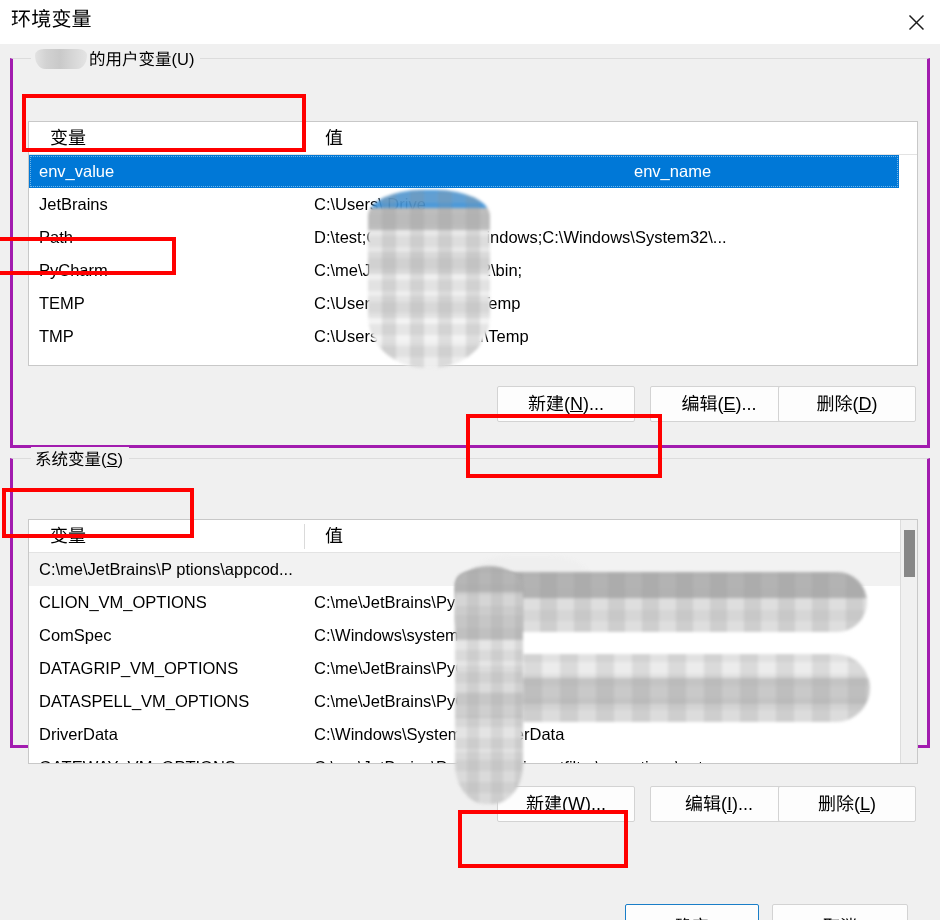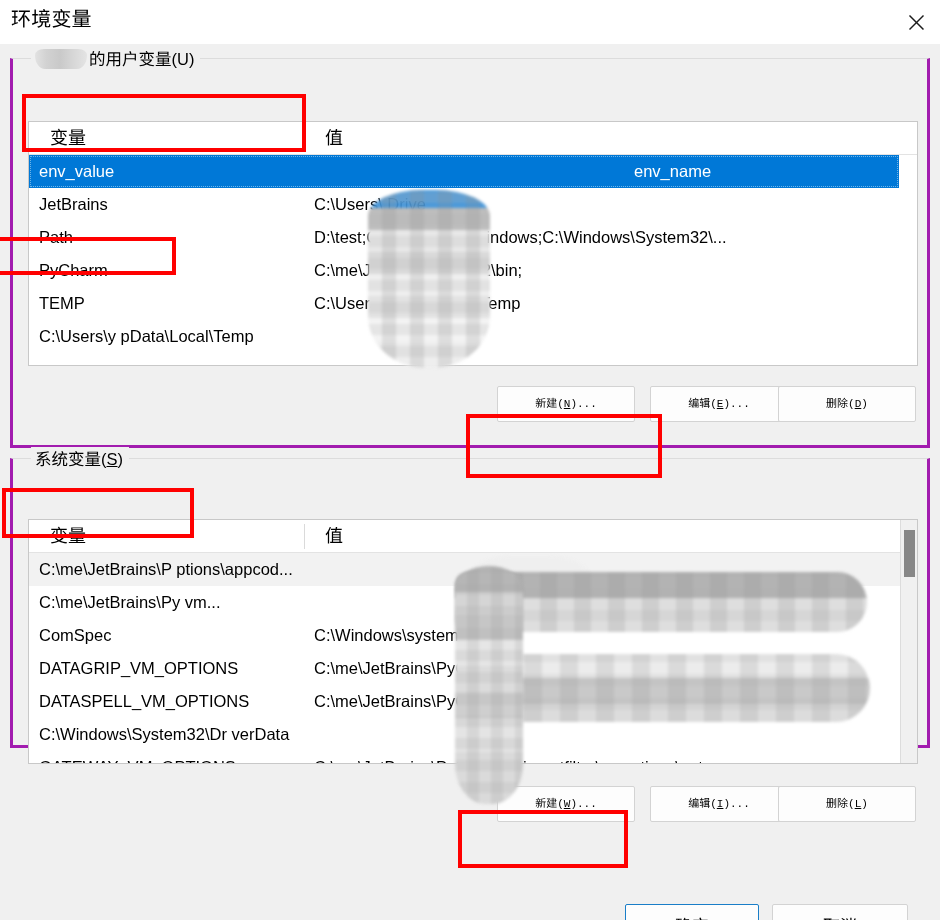--- a/index.html
+++ b/index.html
@@ -159,22 +159,22 @@
     width: 11px; height: 47px;
     background: #878787;
   }
 
   
   .btn {
     position: absolute;
     background: #fdfdfd;
     border: 1px solid #d3d3d3;
     border-radius: 2px;
-    font-family: Liberation Mono, monospace;
-    font-size: 11px;
+    font-family: Liberation Sans, sans-serif;
+    font-size: 18px;
     line-height: 1;
     color: #000;
     display: flex; align-items: center; justify-content: center;
     cursor: default;
     padding: 0;
     white-space: nowrap;
   }
   .btn u { text-decoration: underline; }
 
   
@@ -367,20 +367,21 @@
           </div>
           <div class="row">
             <div class="cell c-name">PyCharm</div>
             <div class="cell c-val">C:\me\Je            harm 2021.3.2\bin;</div>
           </div>
           <div class="row">
             <div class="cell c-name">TEMP</div>
             <div class="cell c-val">C:\Users\           pData\Local\Temp</div>
           </div>
           <div class="row">
+            <div class="cell c-name">TMP</div>
             <div class="cell c-val">C:\Users\y          pData\Local\Temp</div>
           </div>
         </div>
     </div>
 
     <button class="btn" id="btn-user-new">
         <span>新建(</span>
         <u>N</u>
         <span>)...</span>
       </button>
@@ -405,35 +406,37 @@
     <div class="table" id="system-table">
       <div class="thead">
         <div class="th col-name">变量</div>
         <div class="th col-val">值</div>
       </div>
       <div class="tbody" id="system-tbody">
           <div class="row alt">
             <div class="cell c-val">C:\me\JetBrains\P                  ptions\appcod...</div>
           </div>
           <div class="row">
+            <div class="cell c-name">CLION_VM_OPTIONS</div>
             <div class="cell c-val">C:\me\JetBrains\Py                           vm...</div>
           </div>
           <div class="row">
             <div class="cell c-name">ComSpec</div>
             <div class="cell c-val">C:\Windows\system3</div>
           </div>
           <div class="row">
             <div class="cell c-name">DATAGRIP_VM_OPTIONS</div>
             <div class="cell c-val">C:\me\JetBrains\PyCharm                          ...</div>
           </div>
           <div class="row">
             <div class="cell c-name">DATASPELL_VM_OPTIONS</div>
             <div class="cell c-val">C:\me\JetBrains\PyCharm        2\ja-ne            e...</div>
           </div>
           <div class="row">
+            <div class="cell c-name">DriverData</div>
             <div class="cell c-val">C:\Windows\System32\Dr        verData</div>
           </div>
           <div class="row">
             <div class="cell c-name">GATEWAY_VM_OPTIONS</div>
             <div class="cell c-val">C:\me\JetBrains\PyCharm        2\ja-netfilter\vmoptions\gatewa...</div>
           </div>
         </div>
       <div class="vscroll">
         <div class="thumb"></div>
       </div>

